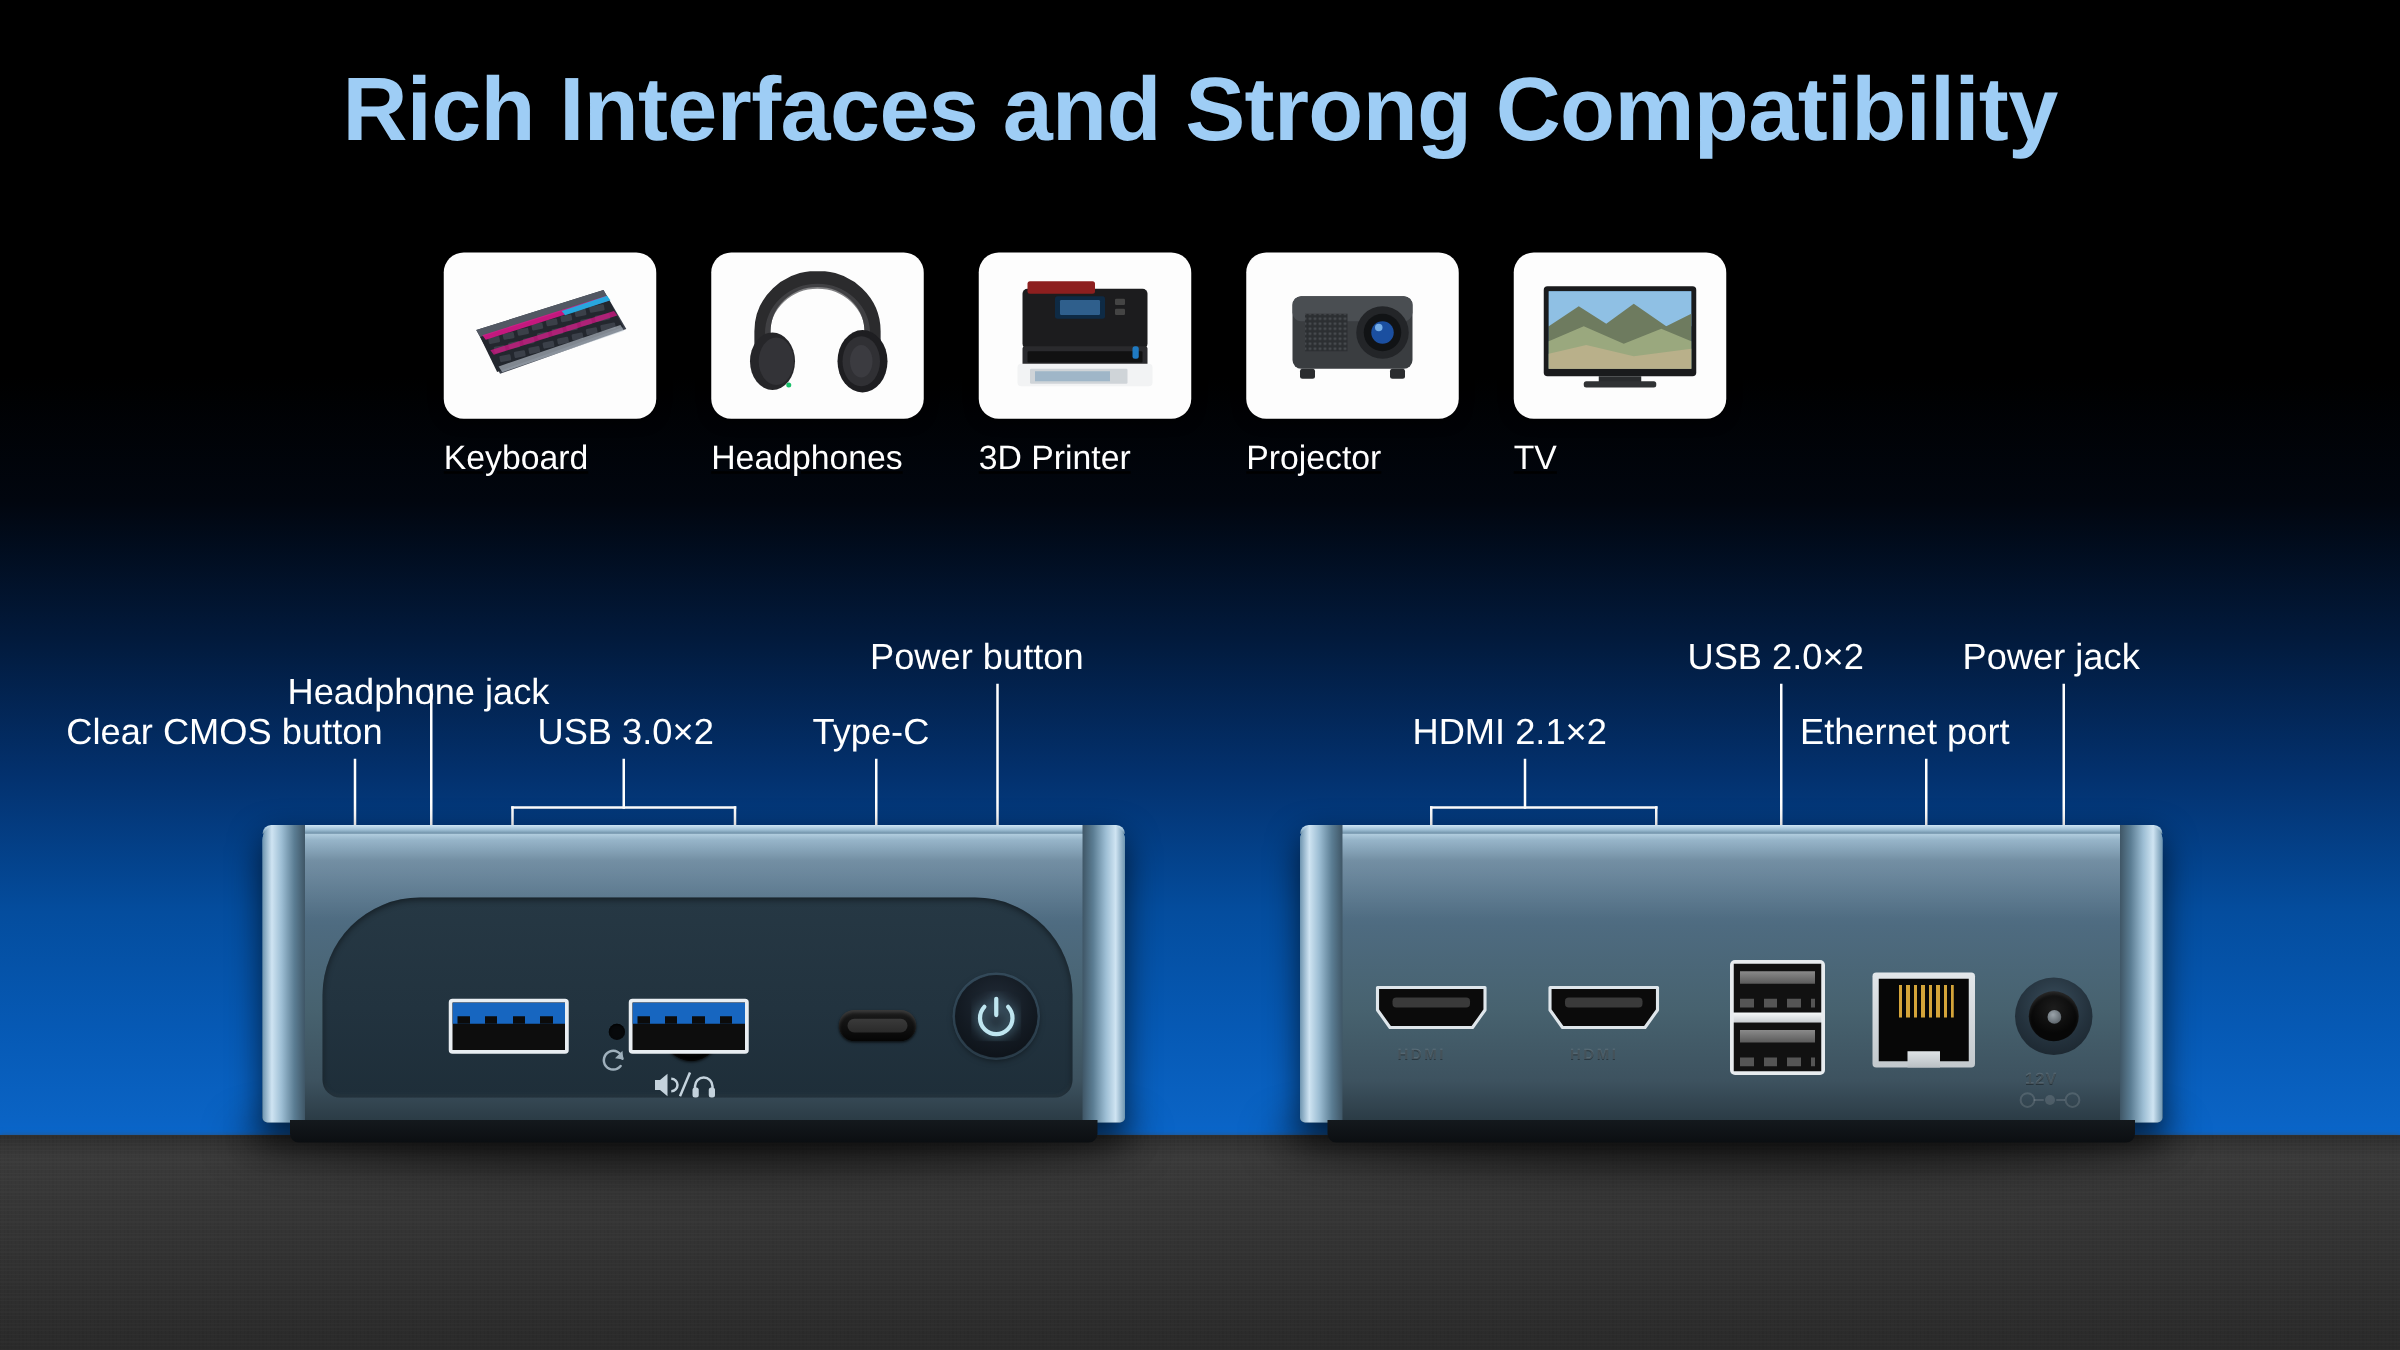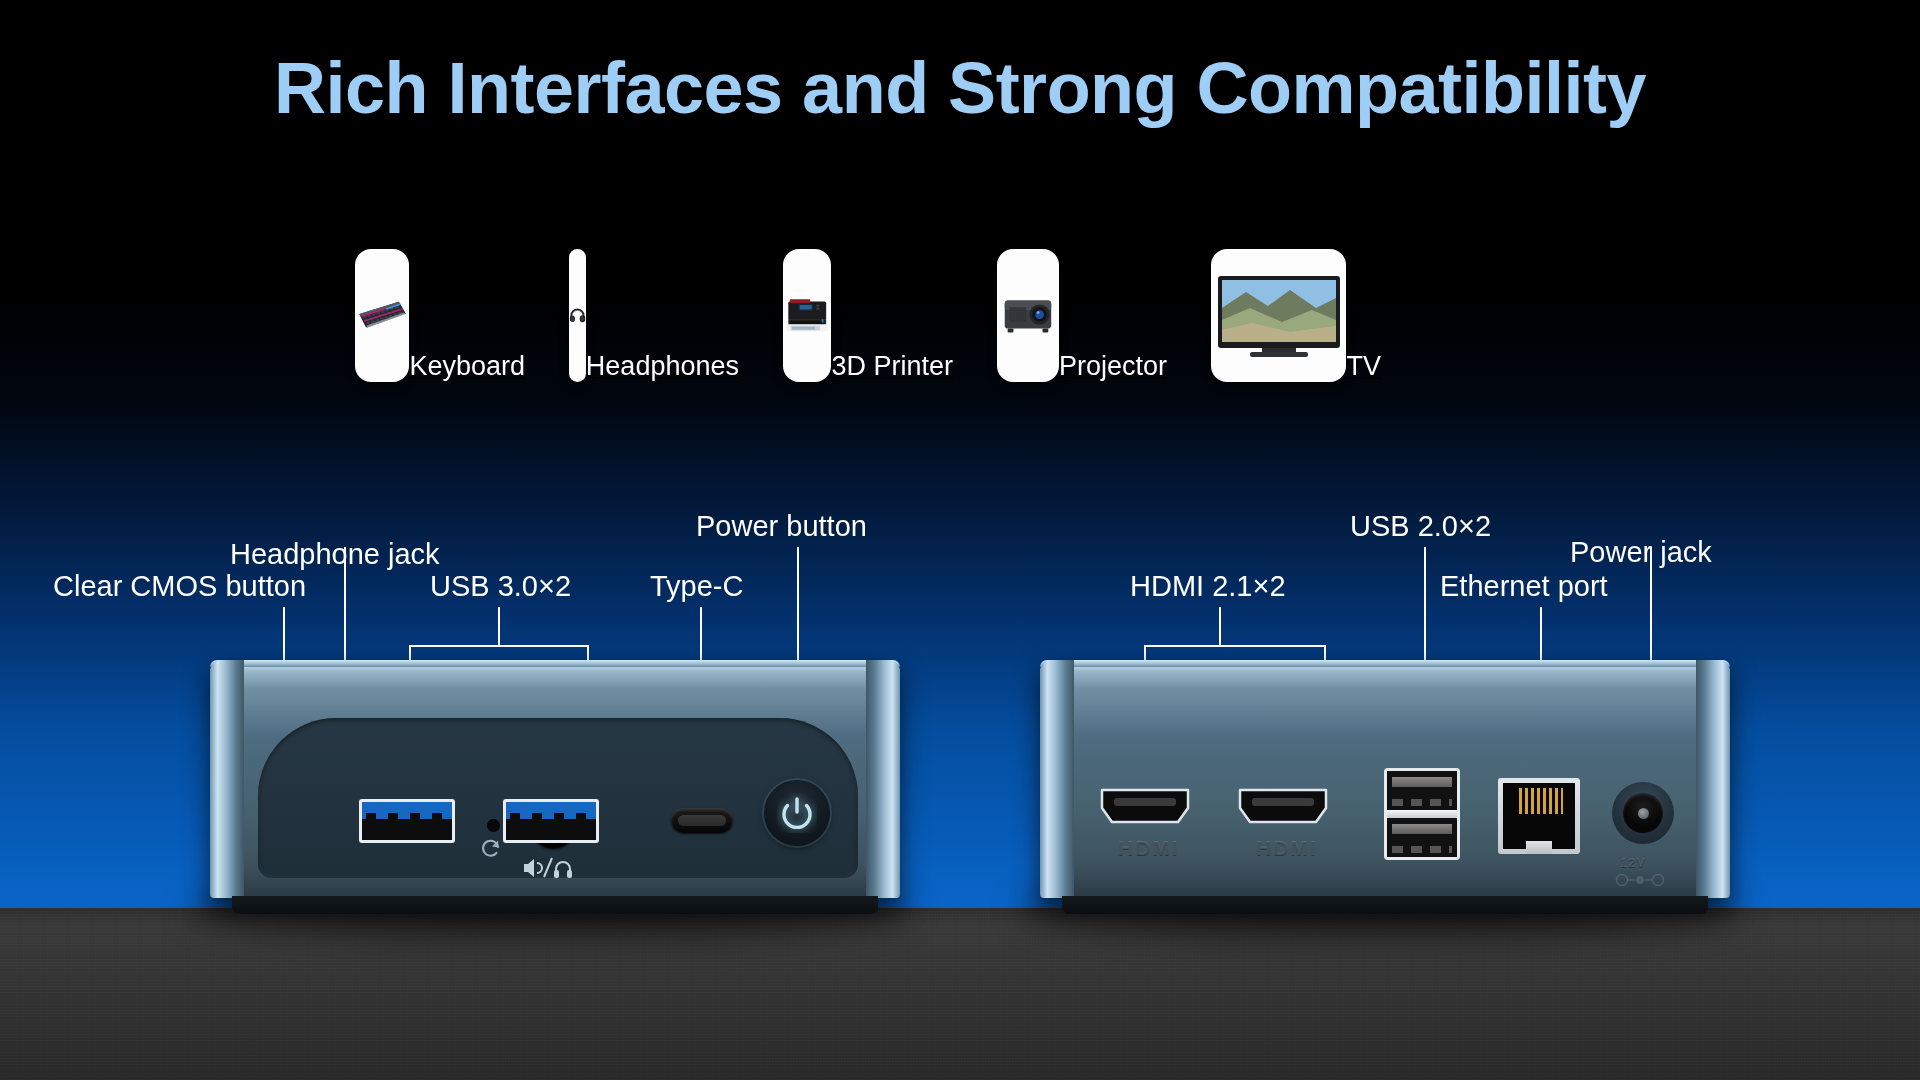--- a/index.html
+++ b/index.html
@@ -23,21 +23,21 @@
     background:linear-gradient(to bottom,rgba(10,102,203,.9),rgba(70,70,70,.85));filter:blur(1.5px);}
 
   
   .title{position:absolute;left:0;top:52px;width:1920px;text-align:center;
     font-size:72px;font-weight:700;letter-spacing:-0.5px;line-height:1;
     color:#9ecdf5;white-space:nowrap;}
 
   
   .compat-row{position:absolute;left:355px;top:202px;width:1220px;height:180px;
     display:flex;gap:44px;}
-  .compat-item{width:170px;display:flex;align-items:flex-end;text-decoration:underline;}
+  .compat-item{width:170px;display:flex;flex-direction:column;align-items:flex-start;text-decoration:underline;}
   .compat-card{width:170px;height:133px;background:#fdfdfd;border-radius:16px;
     display:flex;align-items:center;justify-content:center;overflow:hidden;
     box-shadow:0 2px 10px rgba(0,0,0,.5);}
   .compat-card svg{display:block;}
   .compat-label{margin-top:16px;font-size:27px;color:#ffffff;white-space:nowrap;}
 
   
   .callout{position:absolute;color:#ffffff;font-size:29px;white-space:nowrap;line-height:1;}
   .leader{position:absolute;background:#ffffff;}
   .leader.v{width:2px;}
@@ -116,21 +116,21 @@
   .pwrjack{position:absolute;width:62px;height:62px;border-radius:50%;
     background:radial-gradient(circle at 50% 35%,#394d5c 0%,#24323d 55%,#182129 100%);
     display:flex;align-items:center;justify-content:center;}
   .pwrjack .hole{width:40px;height:40px;border-radius:50%;
     background:radial-gradient(circle at 50% 35%,#1d1d1d 0%,#070707 60%);
     display:flex;align-items:center;justify-content:center;
     box-shadow:inset 0 2px 3px rgba(255,255,255,.12);}
   .pwrjack .pin{width:11px;height:11px;border-radius:50%;
     background:radial-gradient(circle at 40% 35%,#9aa3aa,#4a5258);}
 
-  .port-label{position:absolute;font-size:21px;letter-spacing:2px;font-weight:700;
+  .port-label{position:absolute;font-size:12px;letter-spacing:2px;font-weight:700;
     color:rgba(255,255,255,.13);text-shadow:0 1px 0 rgba(0,0,0,.35);white-space:nowrap;}
 </style>
 </head>
 <body>
 
 <div id="stage">
 
   <div class="bg-sky"></div>
   <div class="floor-edge"></div>
   <div class="bg-floor"></div>
@@ -318,21 +318,21 @@
           </g>
         </svg>
       </div>
     </div>
     <div class="foot" style="left:22px;top:236px;width:646px;"></div>
   </div>
 
   <div class="callout" style="left:1130px; top:572px;">HDMI 2.1×2</div>
   <div class="callout" style="left:1350px; top:512px;">USB 2.0×2</div>
   <div class="callout" style="left:1440px; top:572px;">Ethernet port</div>
-  <div class="callout" style="left:1570px; top:512px;margin-top:26px;">Power jack</div>
+  <div class="callout" style="left:1570px; top:512px;">Power jack</div>
 
   <div class="leader v" style="left:1219px; top:607px; height:40px;"></div>
   <div class="leader h" style="left:1144px; top:645px; width:182px;"></div>
   <div class="leader v" style="left:1144px; top:645px; height:100px;"></div>
   <div class="leader v" style="left:1324px; top:645px; height:100px;"></div>
   <div class="leader v" style="left:1424px; top:547px; height:165px;"></div>
   <div class="leader v" style="left:1540px; top:607px; height:125px;"></div>
   <div class="leader v" style="left:1650px; top:547px; height:195px;"></div>
 
   <div class="shadow" style="left:1020px;top:886px;width:720px;height:48px;"></div>

